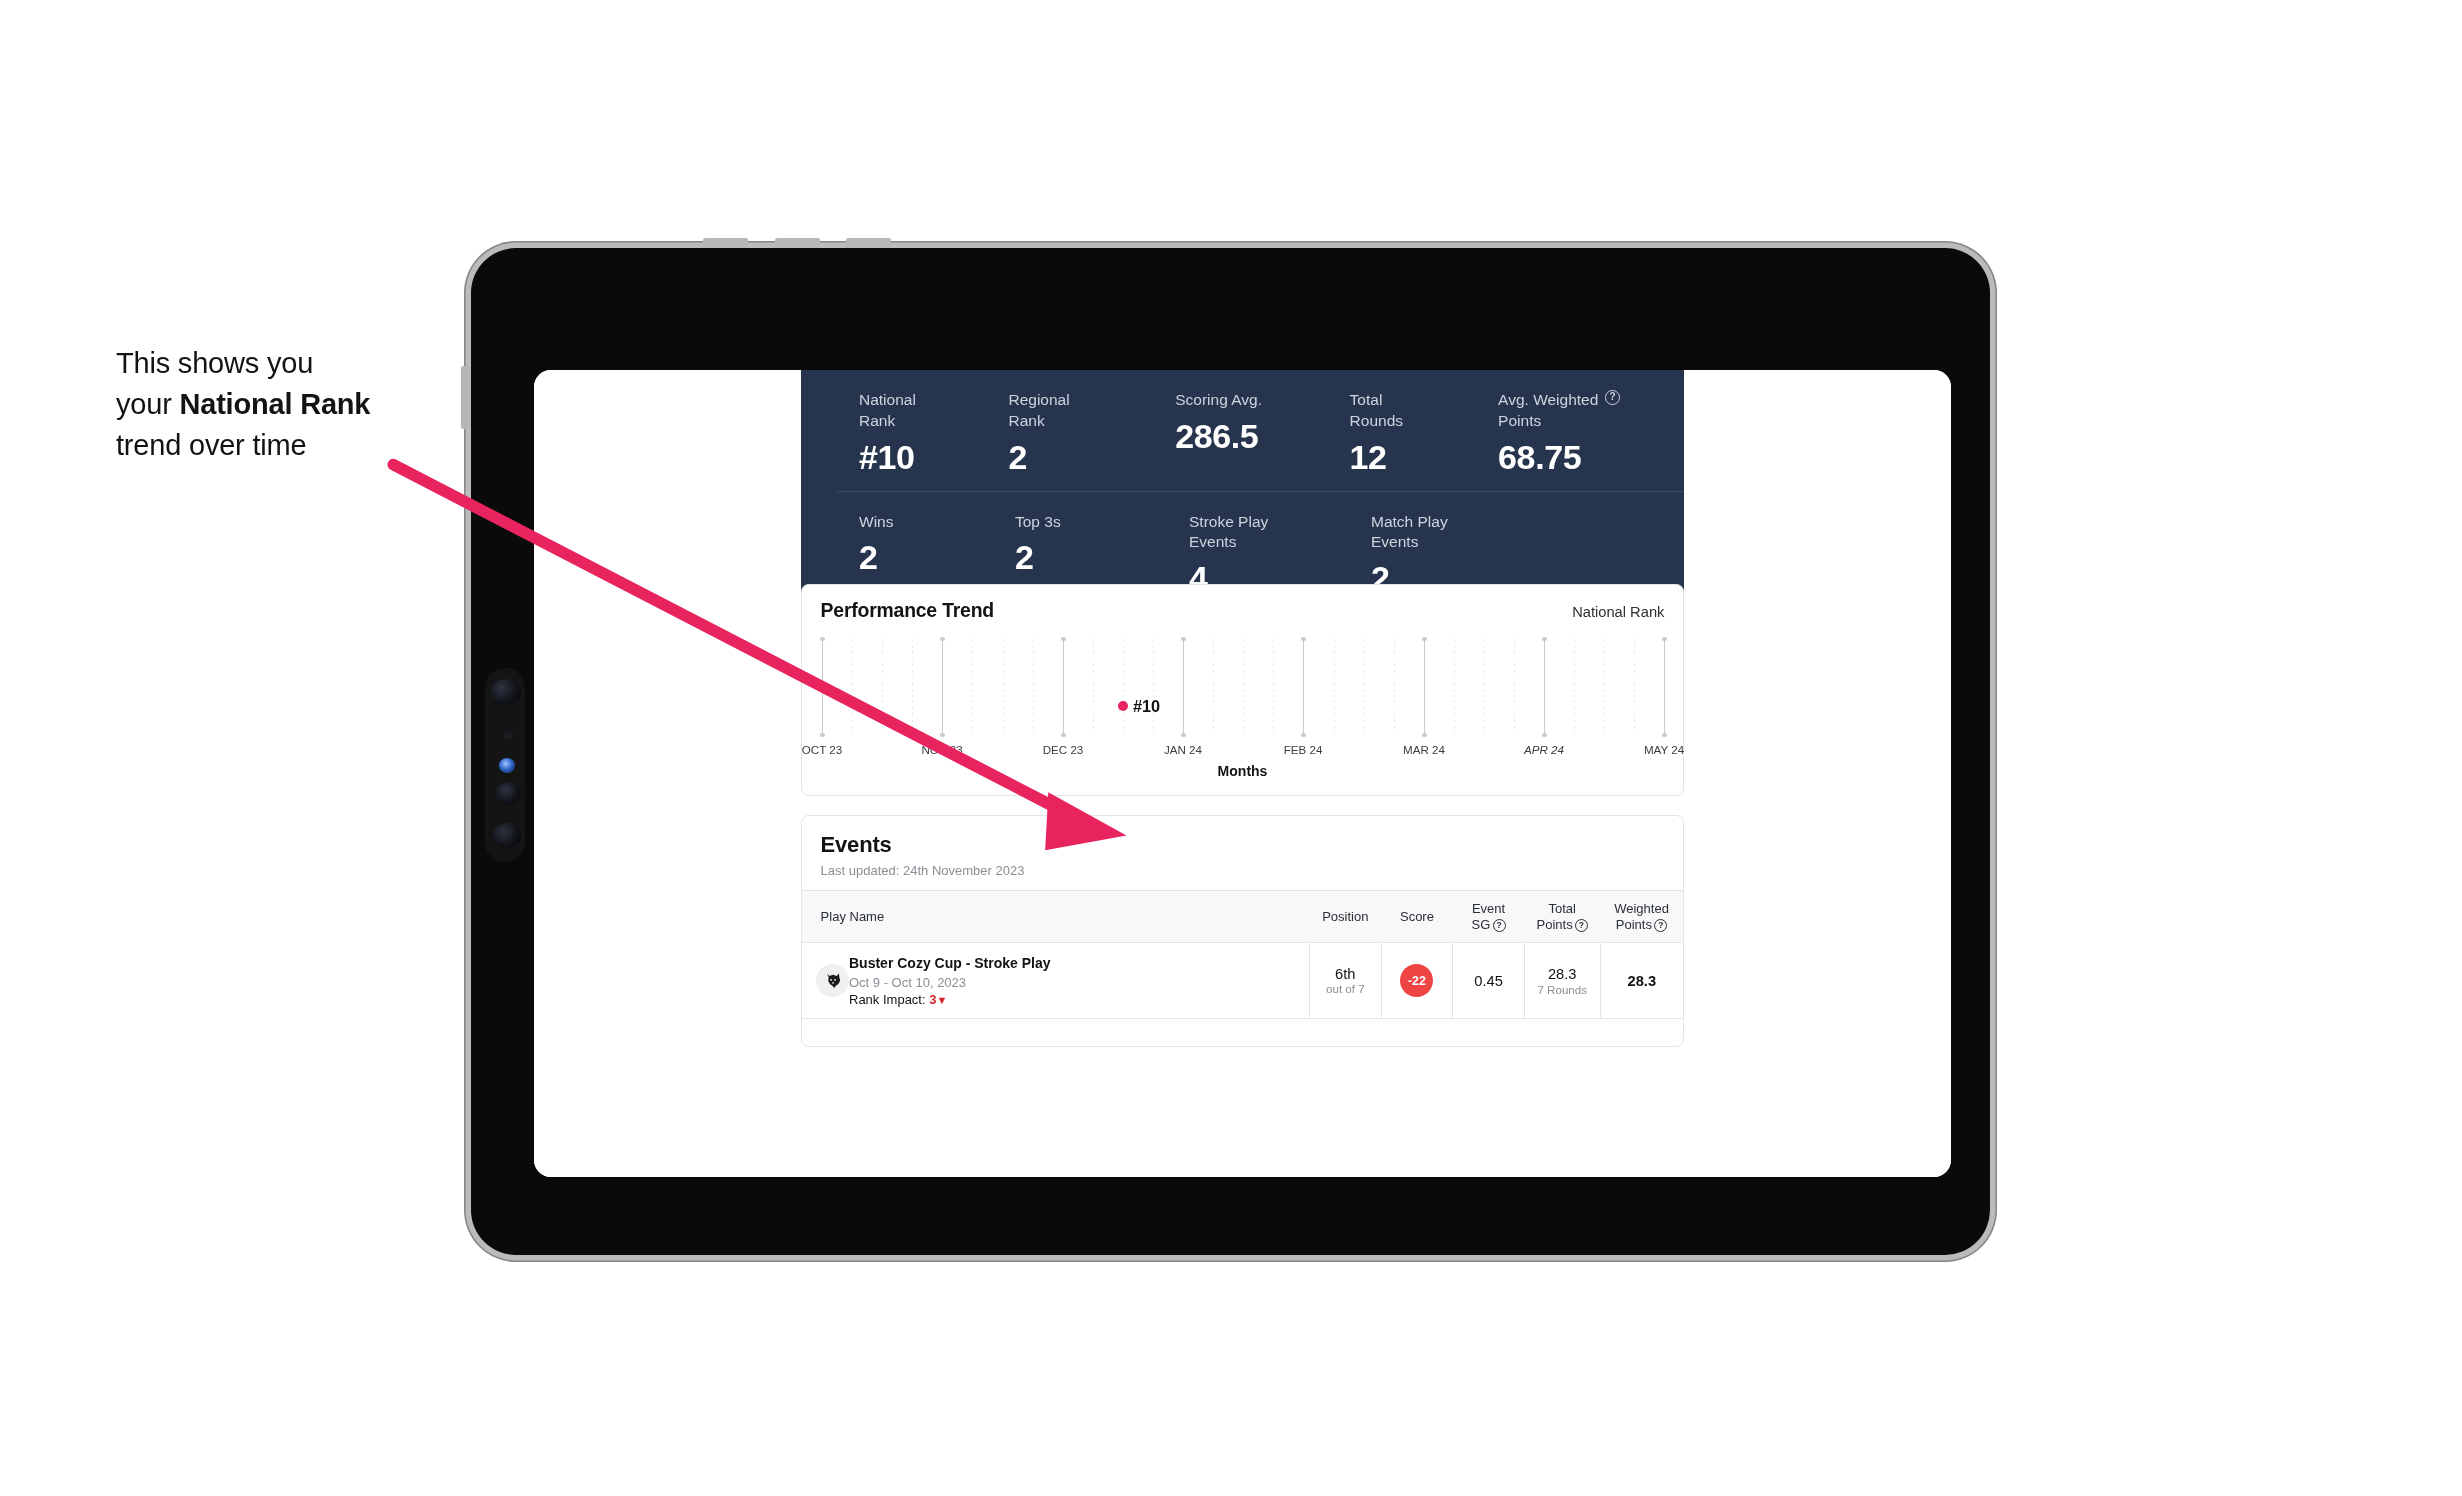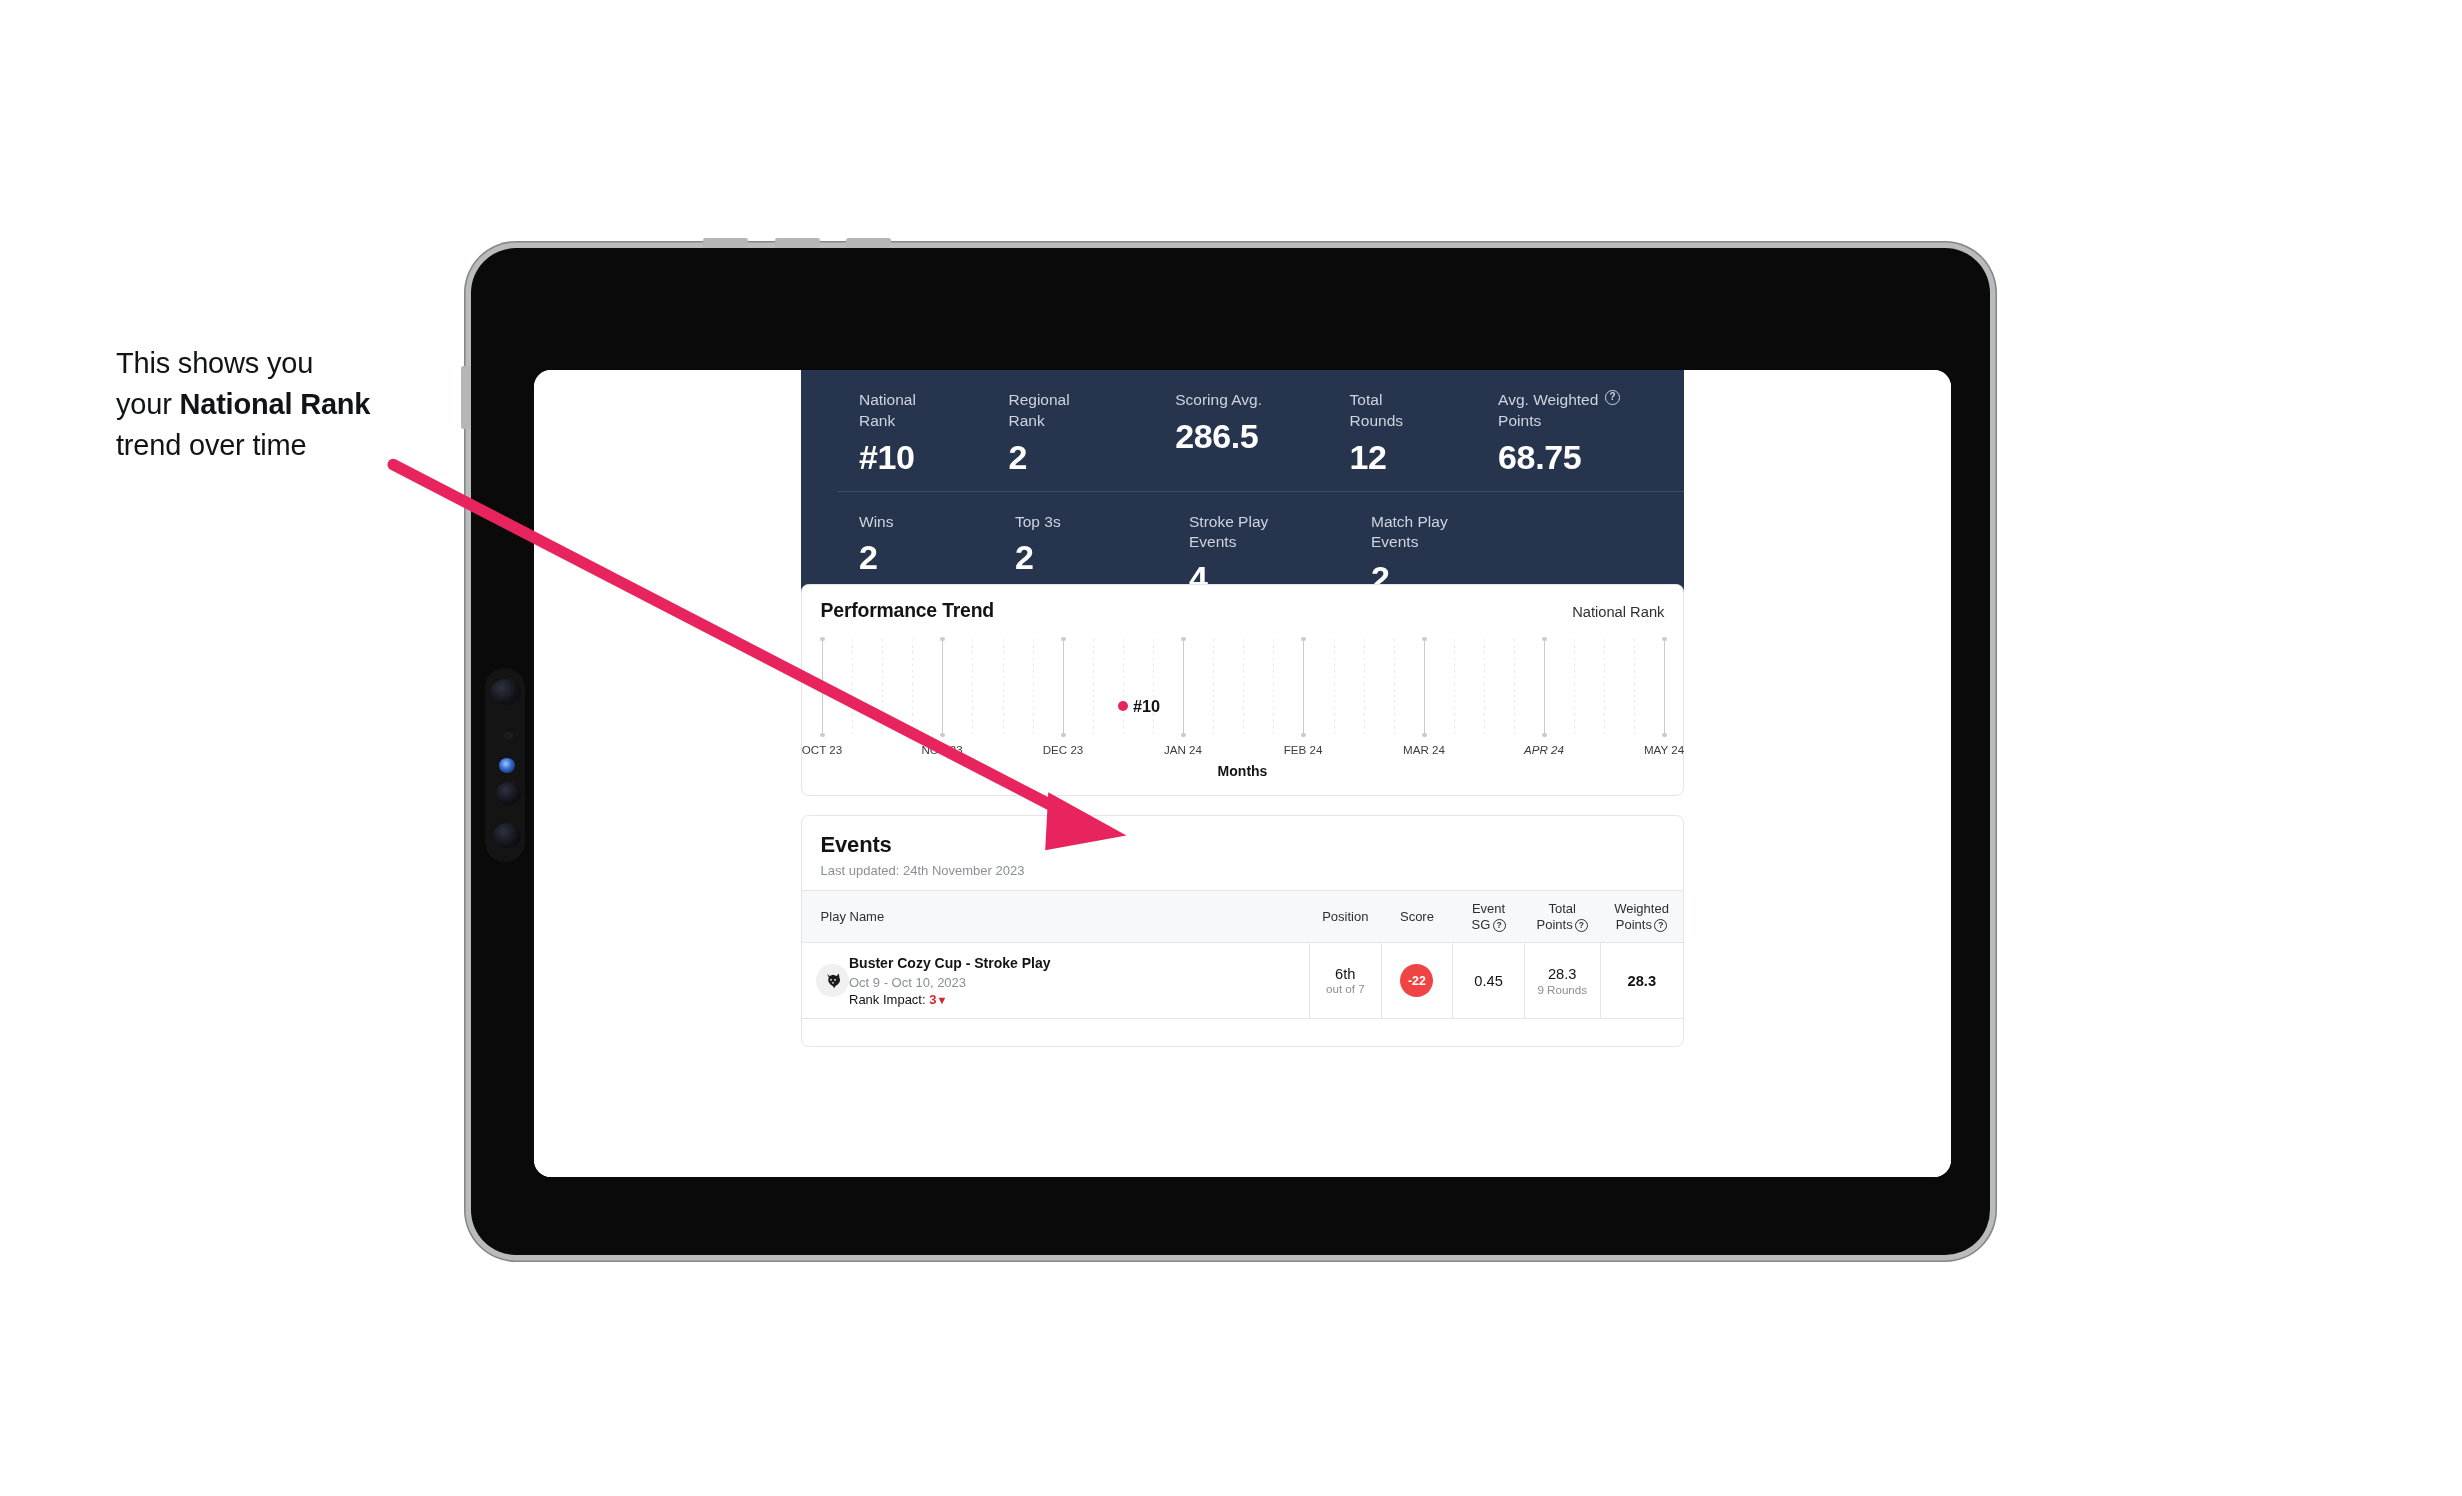--- a/index.html
+++ b/index.html
@@ -400,21 +400,21 @@
                 <div class="pos-sub">out of 7</div>
               </td>
               <td>
                 <span class="score-badge">-22</span>
               </td>
               <td>
                 <div class="cell-main">0.45</div>
               </td>
               <td>
                 <div class="cell-main">28.3</div>
-                <div class="cell-sub">9 Rounds</div>
+                <div class="cell-sub">7 Rounds</div>
               </td>
               <td>
                 <div class="cell-bold">28.3</div>
               </td>
             </tr>
           </tbody>
         </table>
       </div>
 
     </div>

